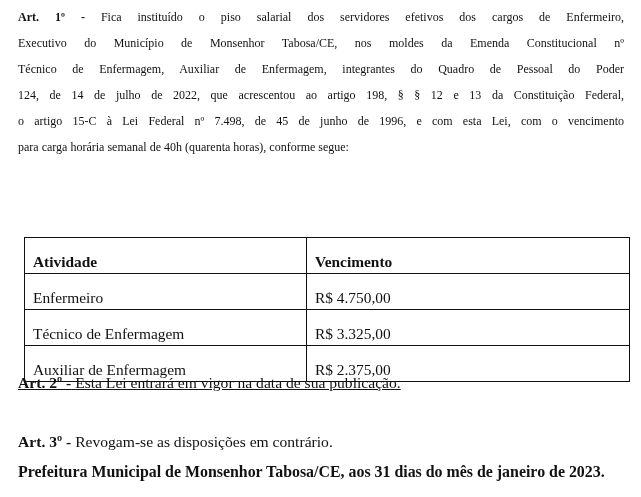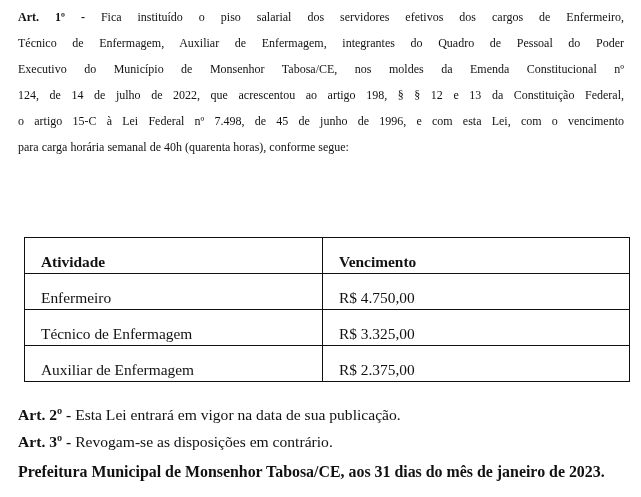--- a/index.html
+++ b/index.html
@@ -40,48 +40,48 @@
     position: absolute;
     left: 24px;
     top: 237px;
     width: 606px;
     border-collapse: collapse;
     font-size: 15.4px;
   }
   table.salary td, table.salary th {
     border: 1.4px solid #111111;
     height: 33px;
-    padding: 0 16px;
+    padding: 0 8px;
     vertical-align: bottom;
     text-align: left;
     line-height: 18px;
     padding-bottom: 2px;
   }
   table.salary th {
     font-weight: bold;
   }
   table.salary .col1 { width: 265px; }
   .single {
     position: absolute;
     left: 18px;
     font-size: 15.6px;
     line-height: 20px;
     white-space: nowrap;
   }
-  #art2 { top: 405px; }
+  #art2 { top: 373px; text-decoration: underline; }
   #art3 { top: 432px; }
   #closing { top: 462px; font-weight: bold; font-size: 15.9px; text-align: right; }
 </style>
 </head>
 <body>
 
 <div id="art1" class="para">
   <span class="line"><span class="bold">Art. 1º -</span> <span>Fica instituído o piso salarial dos servidores efetivos dos cargos de Enfermeiro,</span></span>
+  <span class="line">Executivo do Município de Monsenhor Tabosa/CE, nos moldes da Emenda Constitucional nº</span>
   <span class="line">Técnico de Enfermagem, Auxiliar de Enfermagem, integrantes do Quadro de Pessoal do Poder</span>
-  <span class="line">Executivo do Município de Monsenhor Tabosa/CE, nos moldes da Emenda Constitucional nº</span>
   <span class="line">124, de 14 de julho de 2022, que acrescentou ao artigo 198, § § 12 e 13 da Constituição Federal,</span>
   <span class="line">o artigo 15-C à Lei Federal nº 7.498, de 45 de junho de 1996, e com esta Lei, com o vencimento</span>
   <span class="line last">para carga horária semanal de 40h (quarenta horas), conforme segue:</span>
 </div>
 
 <table class="salary">
   <tbody>
       <tr>
     <th class="col1">Atividade</th>
     <th>Vencimento</th>

